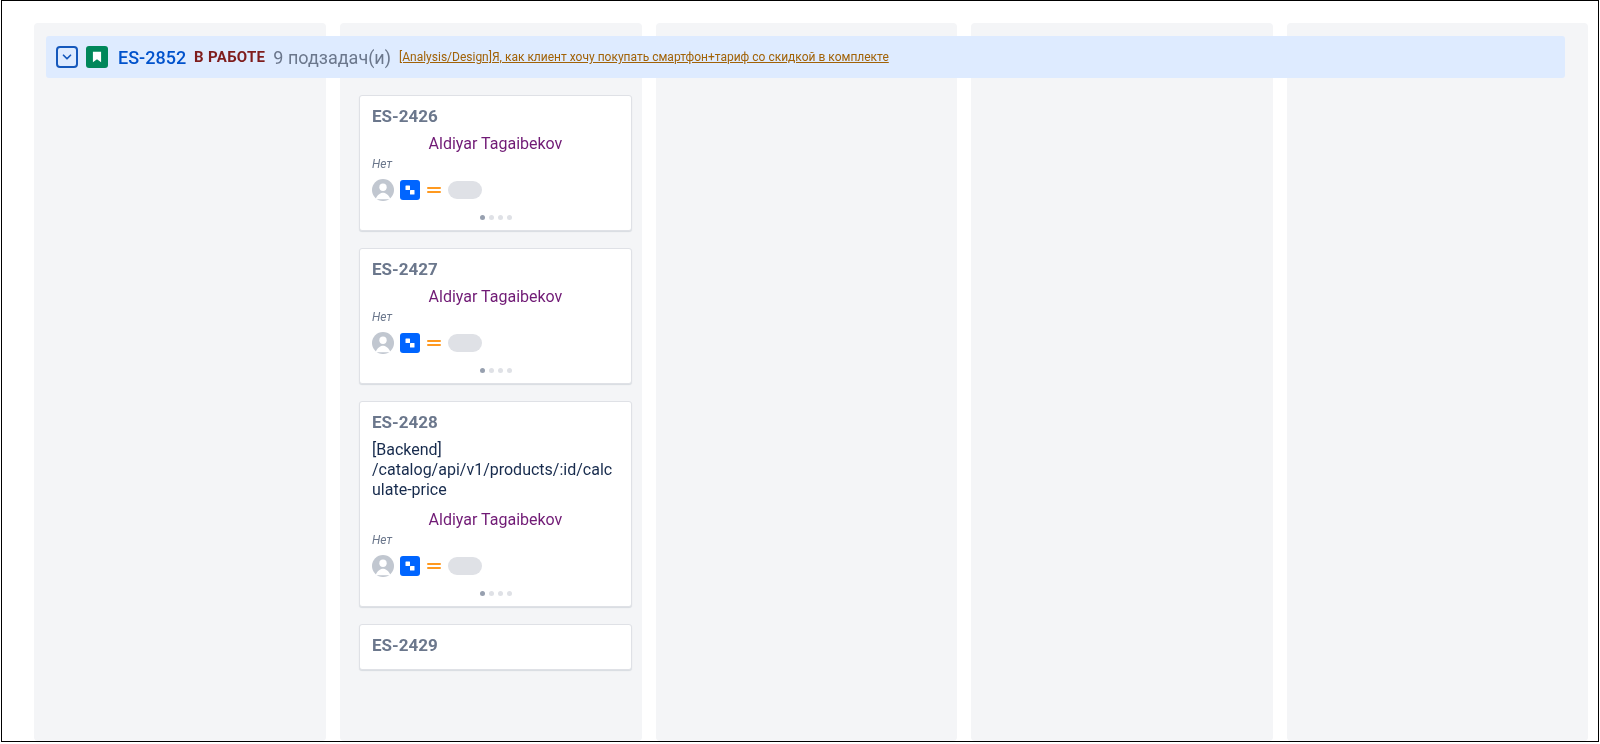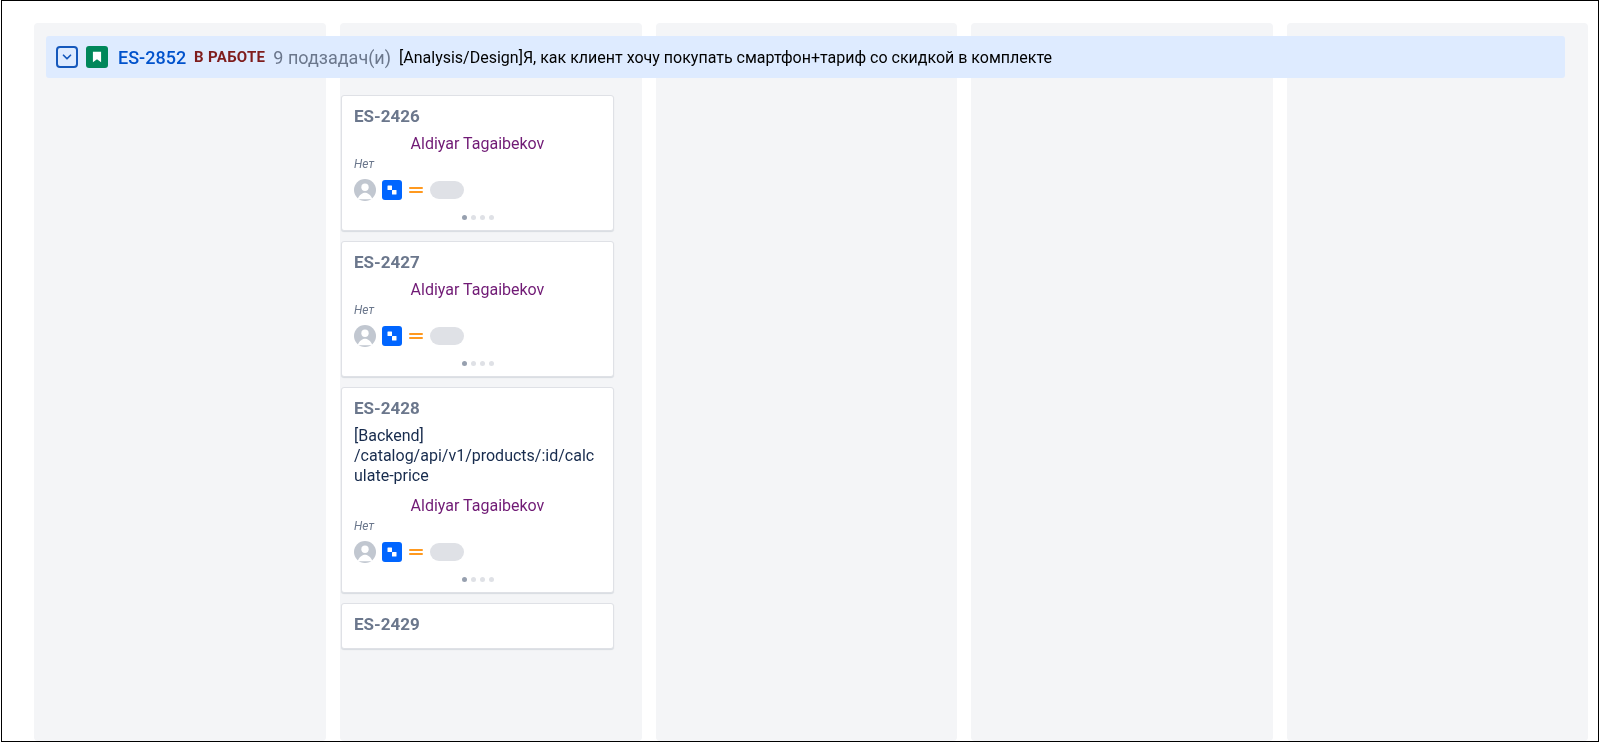--- a/index.html
+++ b/index.html
@@ -13,24 +13,24 @@
 
   
   .swimlane-bar { position:absolute; top:35px; left:44px; right:33px; height:42px; background:#deebff; border-radius:3px; display:flex; align-items:center; padding:0 10px; gap:8px; }
   .toggle-box { width:22px; height:22px; border:2px solid #1558bc; border-radius:4px; display:flex; align-items:center; justify-content:center; color:#1558bc; }
   .toggle-box svg { width:14px; height:14px; }
   .epic-badge { width:22px; height:22px; border-radius:3px; background:#00875a; display:flex; align-items:center; justify-content:center; }
   .epic-badge svg { width:14px; height:14px; fill:#fff; }
   .swim-key { color:#0052cc; font-size:18px; font-weight:500; margin-left:2px; }
   .swim-status { color:#7f1d1d; font-size:15px; font-weight:700; letter-spacing:.3px; }
   .swim-subtasks { color:#6b778c; font-size:18px;text-align:center; }
-  .swim-summary { color:#000000; font-size:16px; }
+  .swim-summary { color:#a16207; font-size:12px;text-decoration:underline; }
 
   
-  .cards-wrap { position:absolute; top:94px; left:339px; width:273px; display:flex; flex-direction:column; gap:10px; }
+  .cards-wrap { position:absolute; top:94px; left:357px; width:273px; display:flex; flex-direction:column; gap:17px; }
   .card { background:#fff; border:1px solid #dfe1e6; border-radius:3px; box-shadow:0 1px 1px rgba(9,30,66,.12); padding:10px 12px 6px; }
   .card-key { color:#6b778c; font-size:17px; font-weight:700; margin-bottom:8px; }
   .card-summary { color:#172b4d; font-size:16px; line-height:1.25; margin-bottom:10px; word-break:break-word; }
   .card-assignee { color:#701a75; font-size:16px; margin-bottom:4px;text-align:center; }
   .card-none { color:#6b778c; font-size:12px; font-style:italic; margin-bottom:8px; }
   .card-footer { display:flex; align-items:center; gap:6px; }
   .avatar { width:22px; height:22px; border-radius:50%; background:#c1c7d0; display:flex; align-items:center; justify-content:center; }
   .avatar svg { width:22px; height:22px; }
   .subtask-icon { width:20px; height:20px; border-radius:3px; background:#0065ff; display:flex; align-items:center; justify-content:center; }
   .subtask-icon svg { width:12px; height:12px; fill:#fff; }

